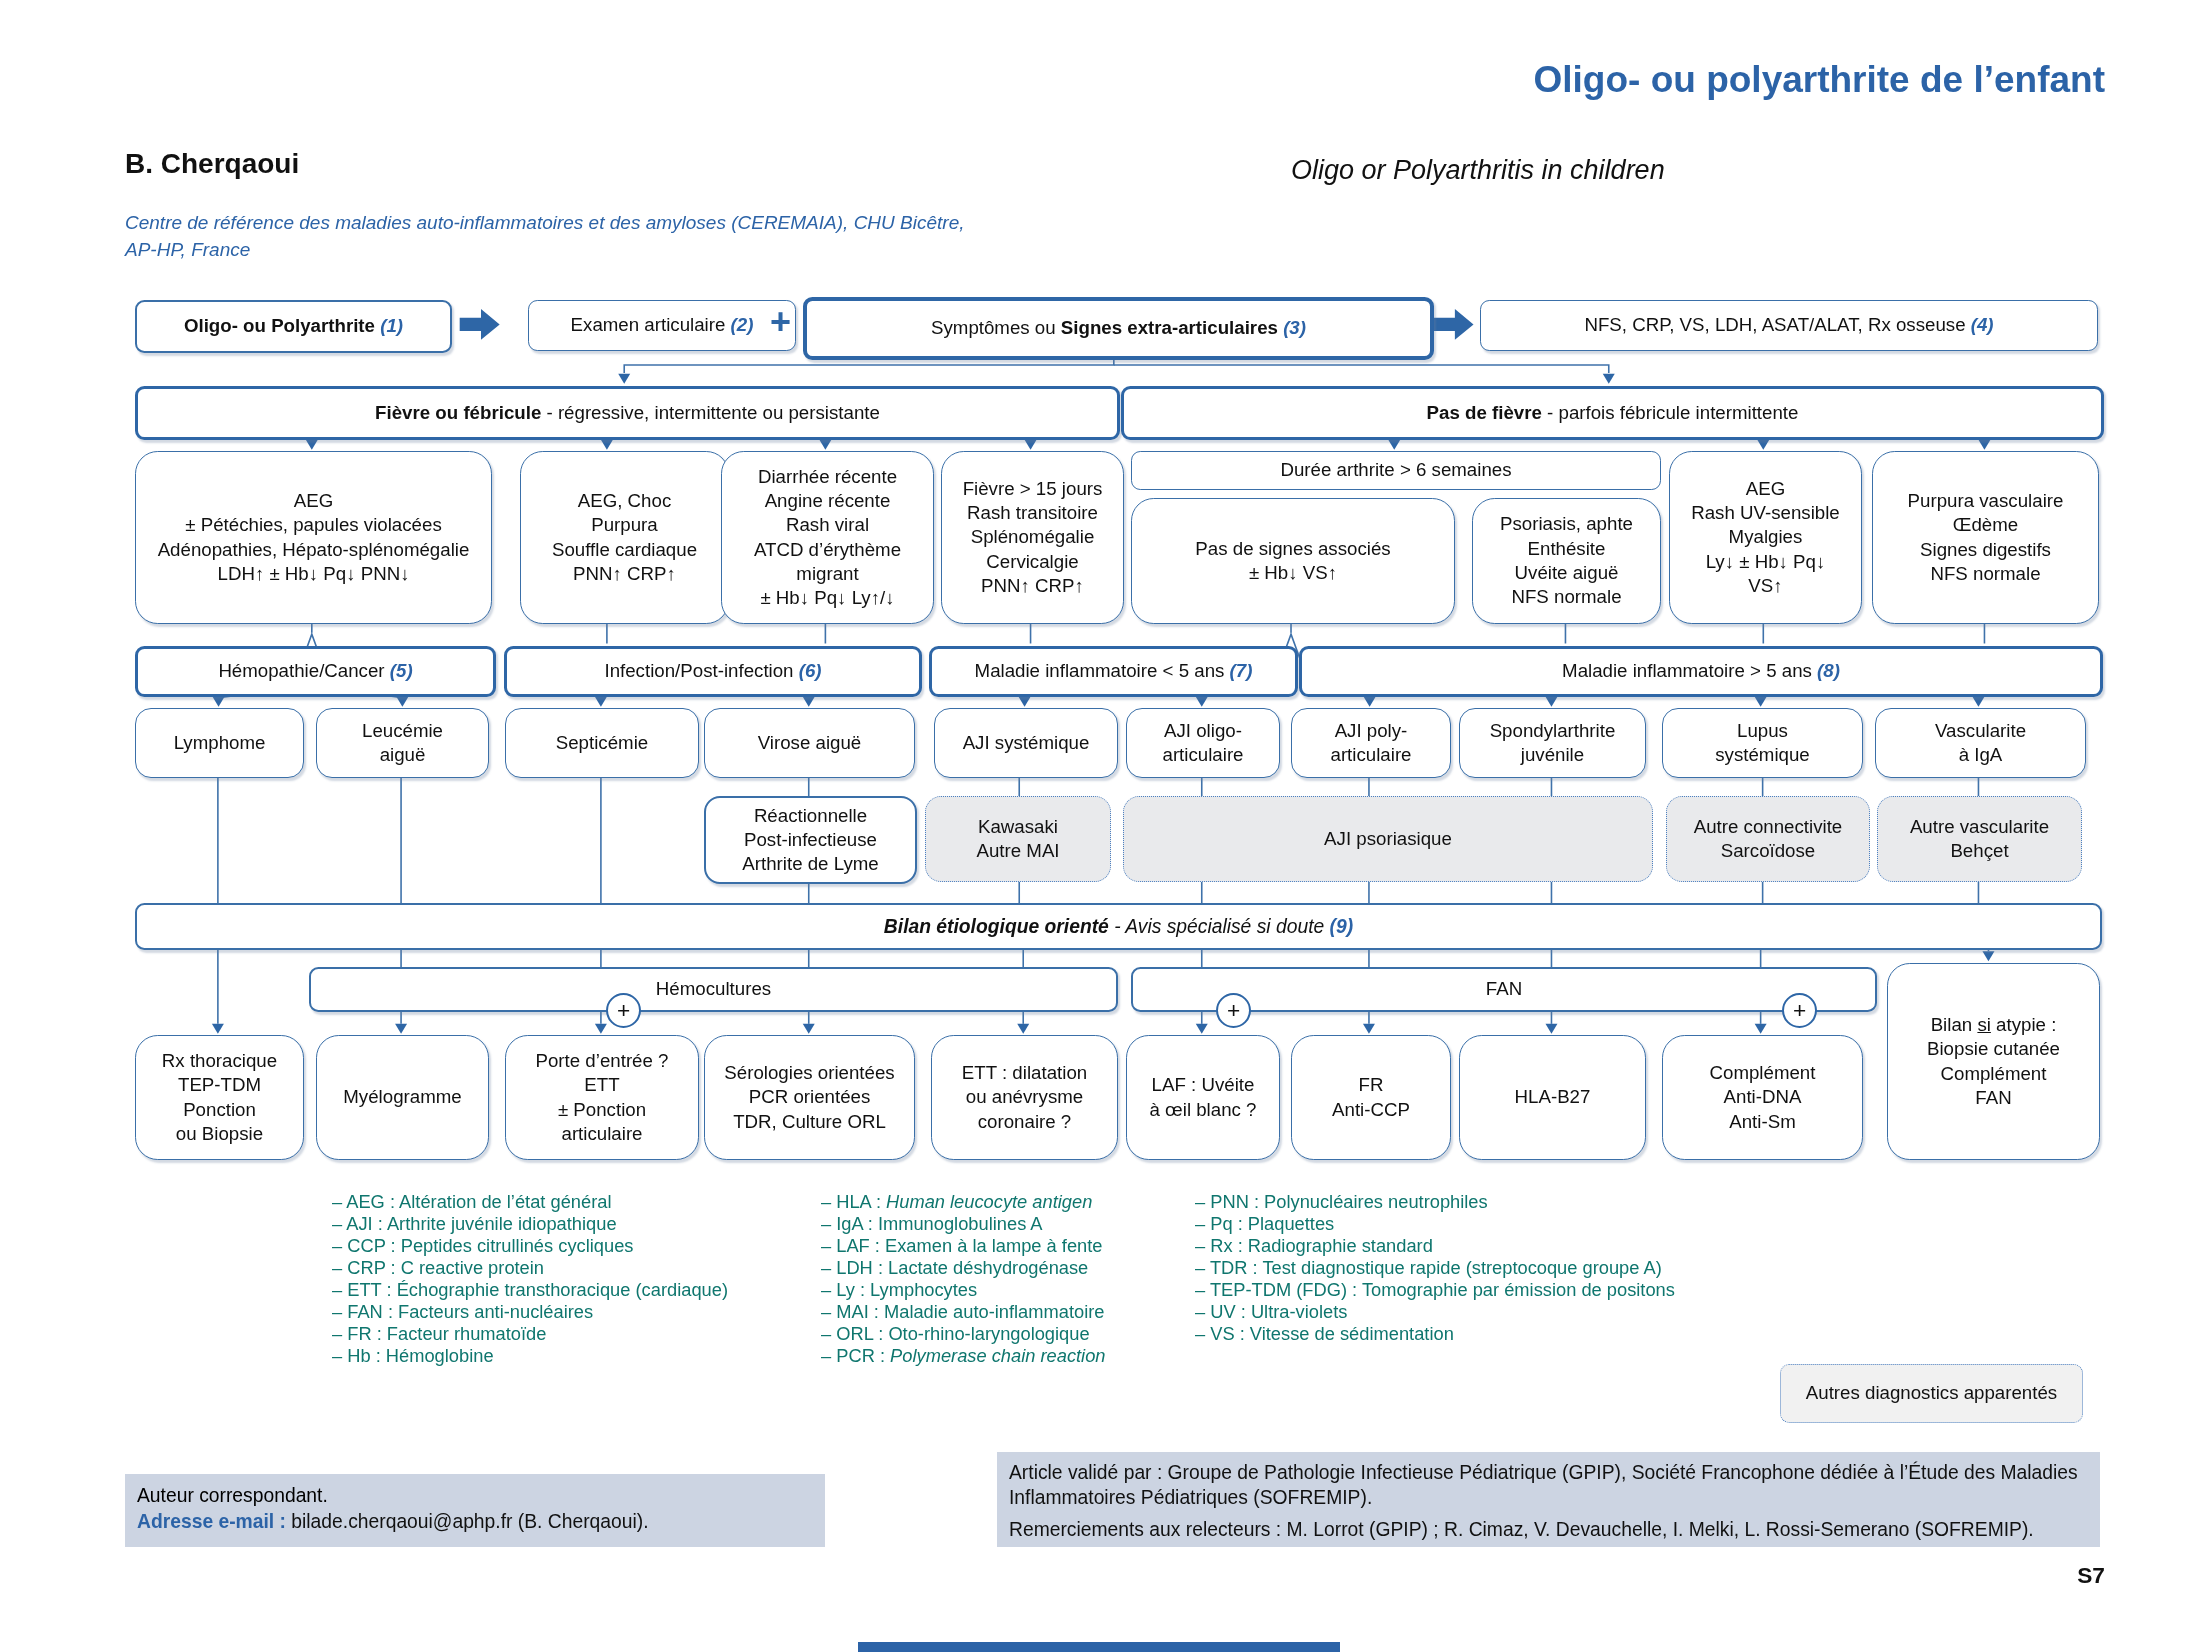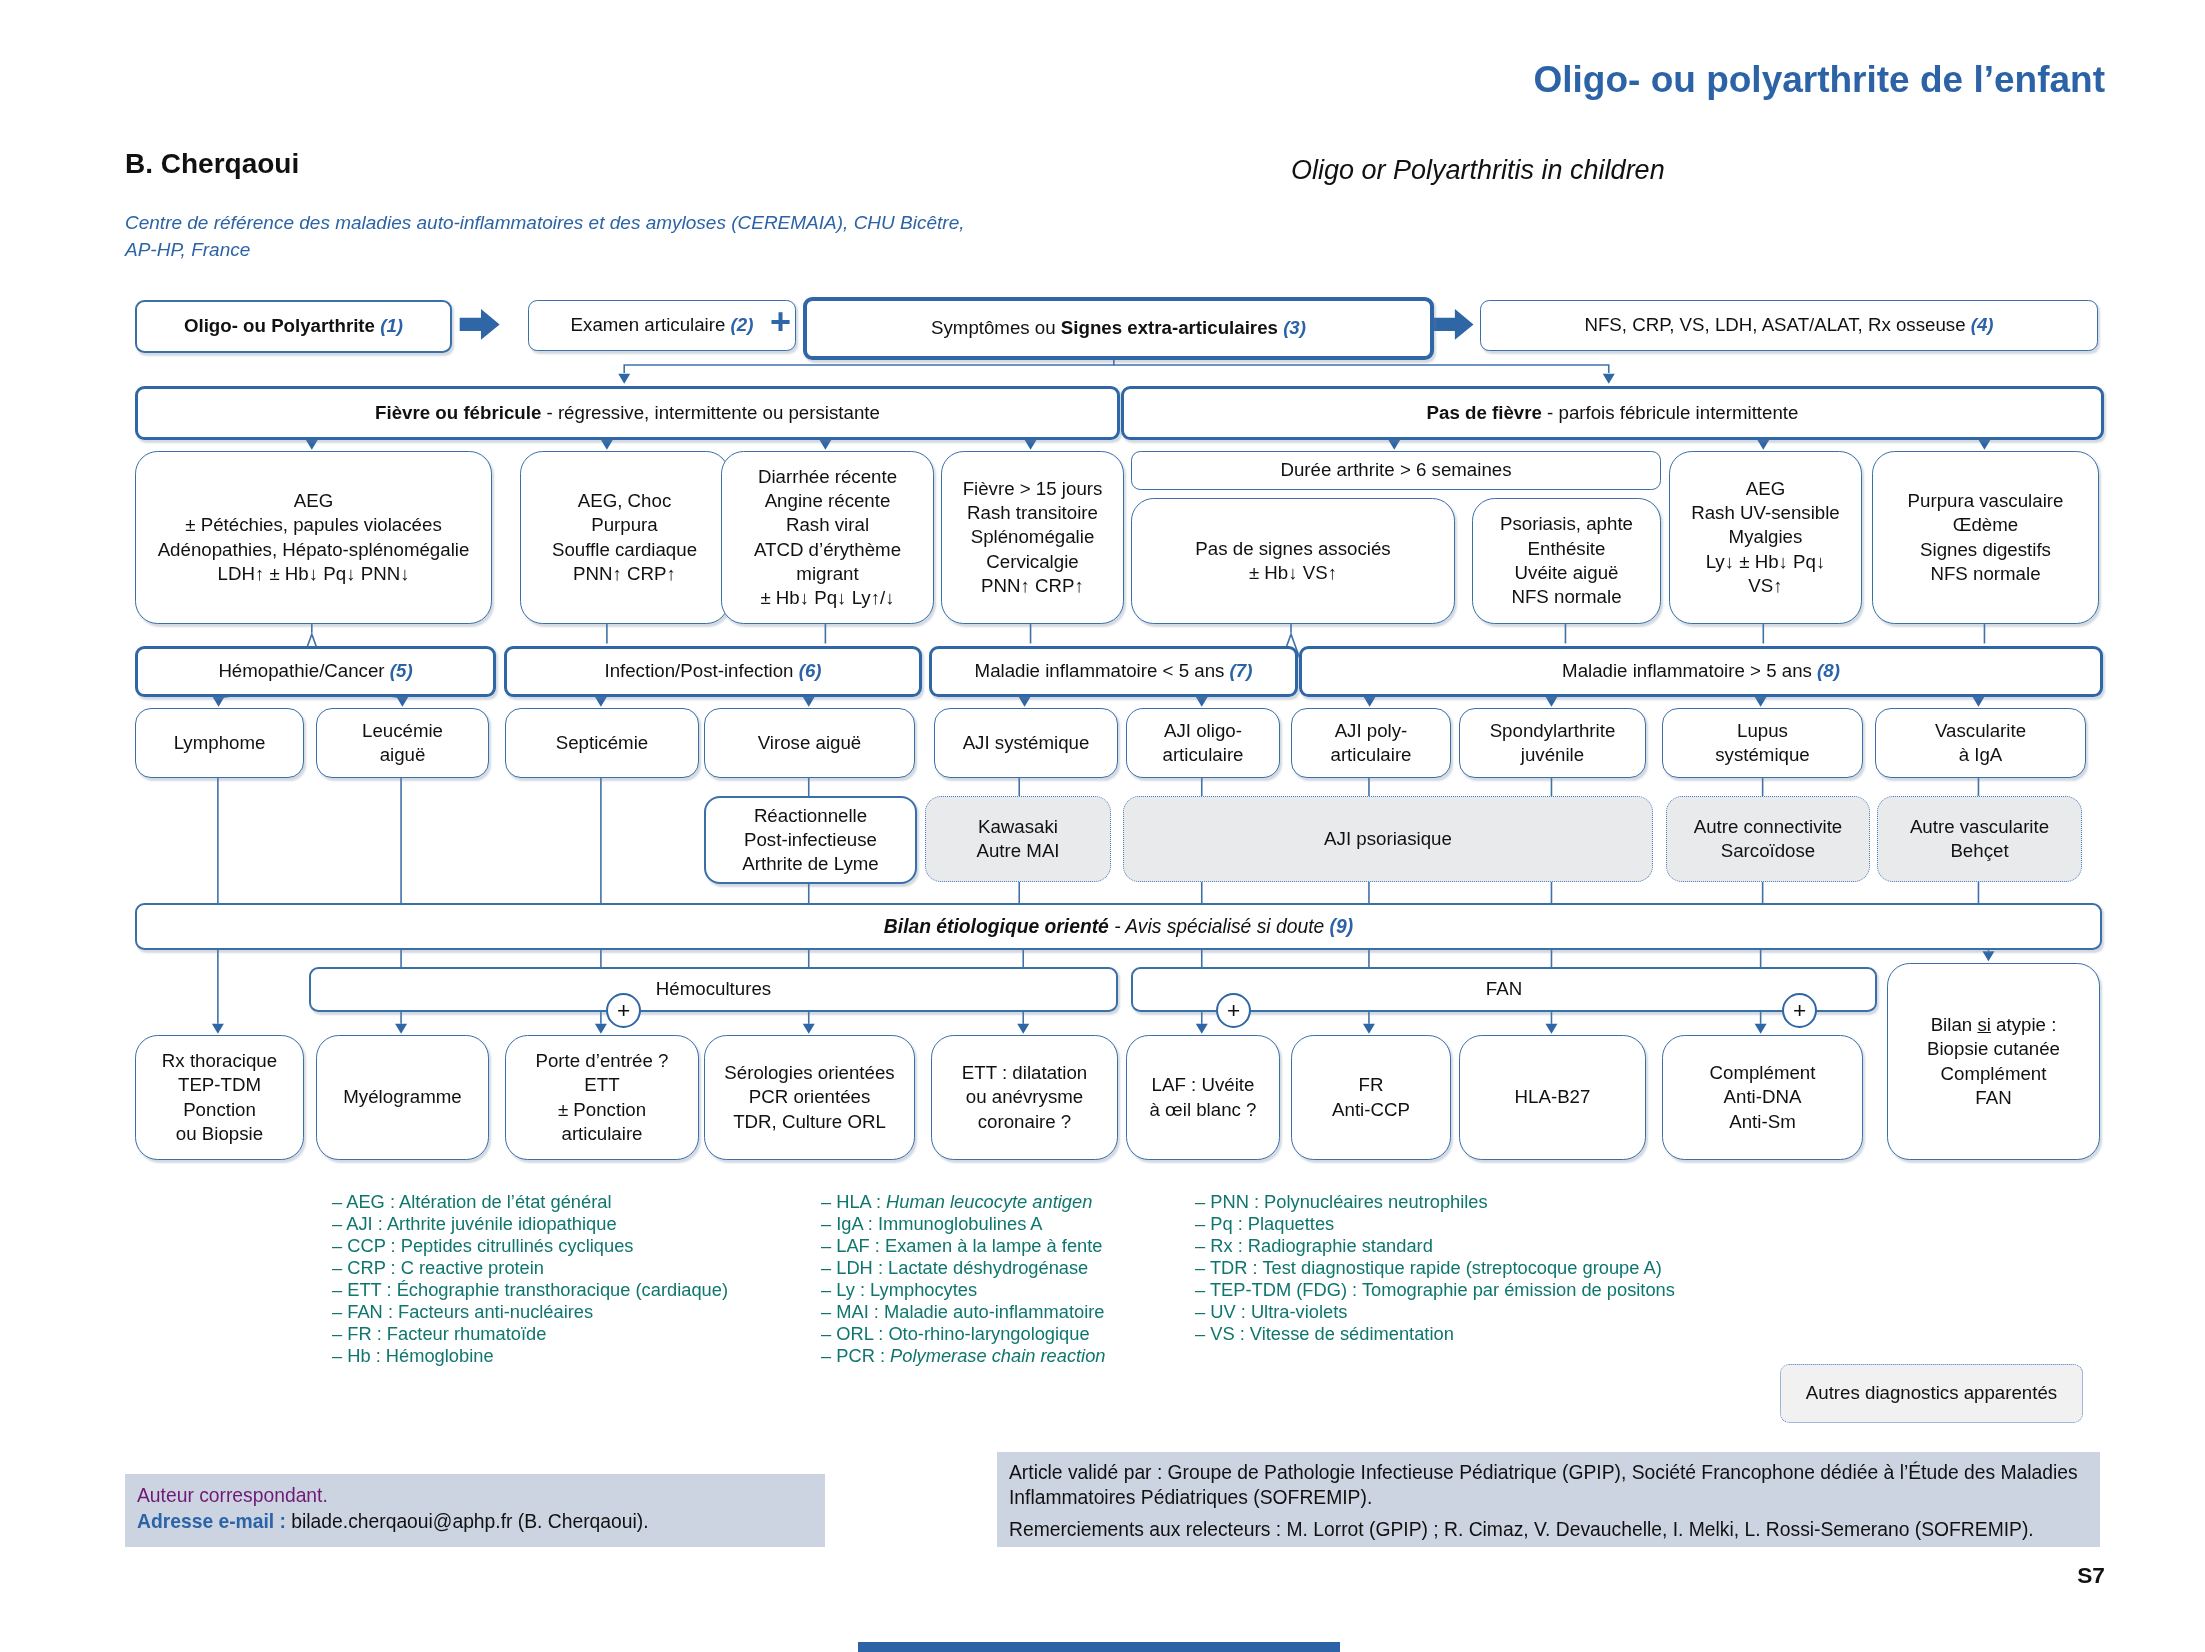--- a/index.html
+++ b/index.html
@@ -228,21 +228,21 @@
   <div class="box r12 thick" style="left:1299px;top:646px;width:798px;height:45px;">
     <div><span>Maladie inflammatoire &gt; 5 ans </span><span class="num">(8)</span></div>
   </div>
 
   <div class="box r20 ml" style="left:135px;top:708px;width:167px;height:68px;">Lymphome</div>
   <div class="box r20 ml" style="left:316px;top:708px;width:171px;height:68px;">Leucémie
 aiguë</div>
   <div class="box r20 ml" style="left:505px;top:708px;width:192px;height:68px;">Septicémie</div>
   <div class="box r20 ml" style="left:704px;top:708px;width:209px;height:68px;">Virose aiguë</div>
   <div class="box r20 ml" style="left:934px;top:708px;width:182px;height:68px;">AJI systémique</div>
-  <div class="box r20 ml" style="left:1126px;top:708px;width:152px;height:68px;border-radius:17px;">AJI oligo-
+  <div class="box r20 ml" style="left:1126px;top:708px;width:152px;height:68px;">AJI oligo-
 articulaire</div>
   <div class="box r20 ml" style="left:1291px;top:708px;width:158px;height:68px;">AJI poly-
 articulaire</div>
   <div class="box r20 ml" style="left:1459px;top:708px;width:185px;height:68px;">Spondylarthrite
 juvénile</div>
   <div class="box r20 ml" style="left:1662px;top:708px;width:199px;height:68px;">Lupus
 systémique</div>
   <div class="box r20 ml" style="left:1875px;top:708px;width:209px;height:68px;">Vascularite
 à IgA</div>
 
@@ -336,21 +336,21 @@
       <div class="lg-item">–  TEP-TDM (FDG) : Tomographie par émission de positons</div>
       <div class="lg-item">–  UV : Ultra-violets</div>
       <div class="lg-item">–  VS : Vitesse de sédimentation</div>
     </div>
 
   <div class="box r12" style="left:1780px;top:1364px;width:301px;height:57px;background:#f1f1f1;border:1.7px dotted #4a7fc1;box-shadow:none;font-size:18.7px;">
     <div>Autres diagnostics apparentés</div>
   </div>
 
   <div class="footer-box" style="left:125px;top:1474px;width:700px;height:73px;padding:9.3px 0 0 12px;box-sizing:border-box;">
-    <div style="color:#701a75;">Auteur correspondant.</div>
+    <div style="color:#000000;">Auteur correspondant.</div>
     <div><span class="b" style="color:#2c63a7;">Adresse e-mail : </span><span>bilade.cherqaoui@aphp.fr (B. Cherqaoui).</span></div>
   </div>
   <div class="footer-box" style="left:997px;top:1452px;width:1103px;height:95px;padding:8px 13.3px 0 12px;box-sizing:border-box;">
     <div>Article validé par : Groupe de Pathologie Infectieuse Pédiatrique (GPIP), Société Francophone dédiée à l’Étude des Maladies Inflammatoires Pédiatriques (SOFREMIP).</div>
     <div style="margin-top:6px;">Remerciements aux relecteurs : M. Lorrot (GPIP) ; R. Cimaz, V. Devauchelle, I. Melki, L. Rossi-Semerano (SOFREMIP).</div>
   </div>
 
   <div id="pageno">S7</div>
   <div id="bottombar"></div>
 </div>

